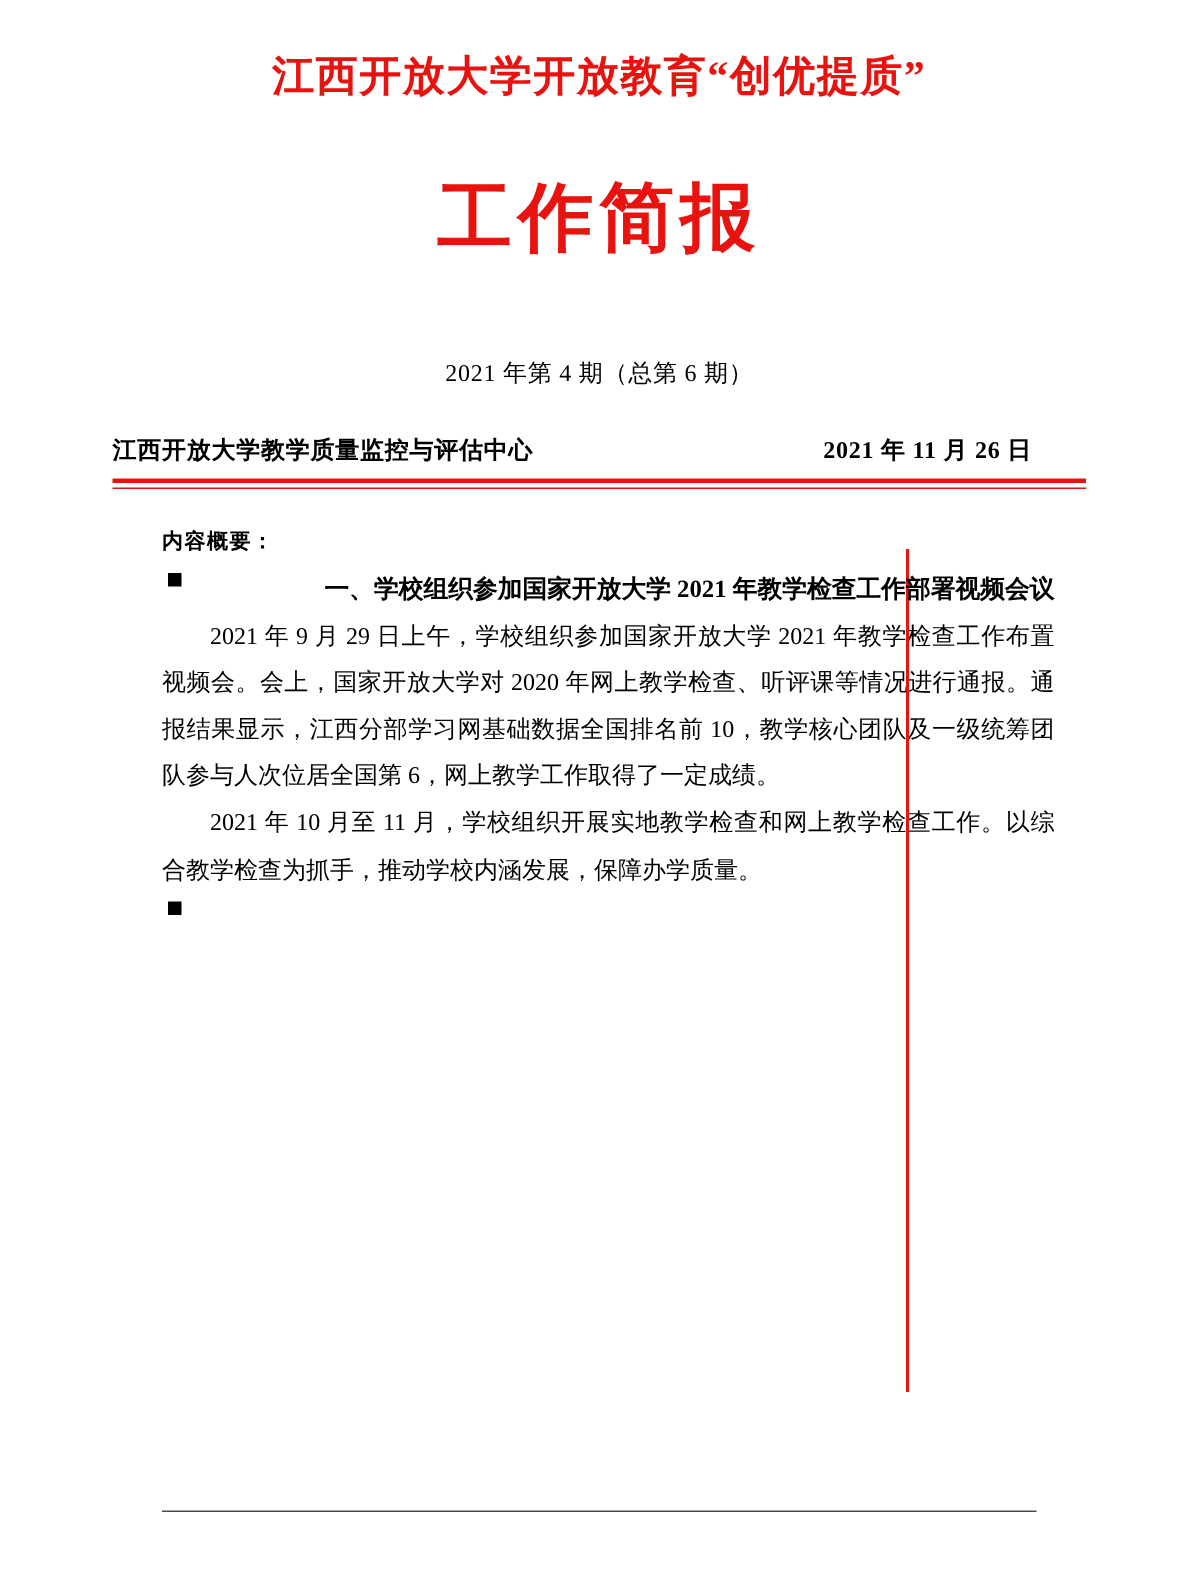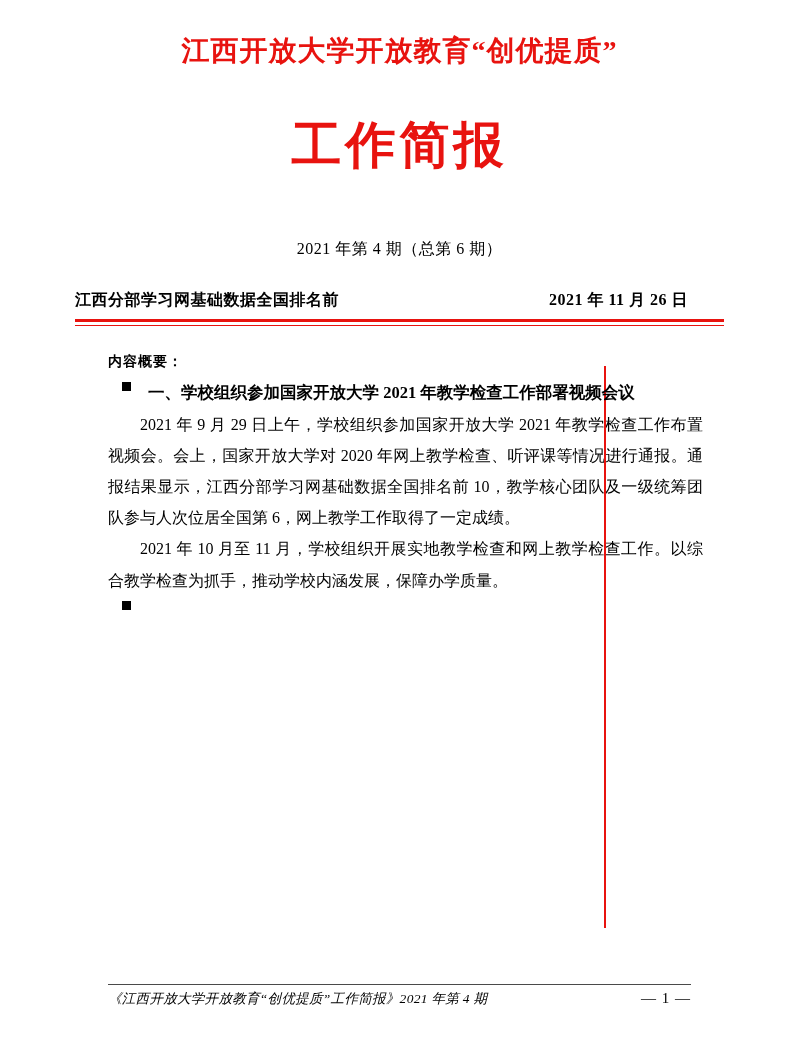--- a/index.html
+++ b/index.html
@@ -99,23 +99,24 @@
   .summary-title {
     font-size: 14px;
     font-weight: bold;
     letter-spacing: 1px;
     margin-bottom: 2px;
   }
   .sec-head {
     font-weight: bold;
     font-size: 16.5px;
     text-indent: 0;
-    margin-left: 40px;
+    margin-left: 30px;
     position: relative;
     line-height: 1.9;
+    text-align: right;
   }
   .sec-head .bullet {
     position: absolute;
     left: -26px;
     top: 0.30em;
     width: 9px;
     height: 9px;
     background: #000;
     display: inline-block;
   }
@@ -152,21 +153,21 @@
 <div class="page">
 
   <div class="masthead">
     <div class="line1">江西开放大学开放教育“创优提质”</div>
     <div class="line2">工作简报</div>
   </div>
 
   <div class="issue">2021 年第 4 期（总第 6 期）</div>
 
   <div class="deptrow">
-    <div class="dept">江西分部学习网基础数据全国排名前</div>
+    <div class="dept">江西开放大学教学质量监控与评估中心</div>
     <div class="date">2021 年 11 月 26 日</div>
   </div>
 
   <div class="rule-thick"></div>
   <div class="rule-thin"></div>
 
   <div class="vrule"></div>
 
   <div class="body">
     <div class="summary-title">内容概要：</div>
@@ -179,19 +180,15 @@
 
     <div class="para">2021 年 10 月至 11 月，学校组织开展实地教学检查和网上教学检查工作。以综合教学检查为抓手，推动学校内涵发展，保障办学质量。</div>
 
     <div class="sec-head">
       <span class="bullet"></span>
     </div>
   </div>
 
   <div class="footer">
     <div class="footer-rule"></div>
-    <div class="footer-row">
-      <div class="footer-left">《江西开放大学开放教育“创优提质”工作简报》2021 年第 4 期</div>
-      <div class="footer-right">— 1 —</div>
-    </div>
   </div>
 
 </div>
 
 </body></html>

